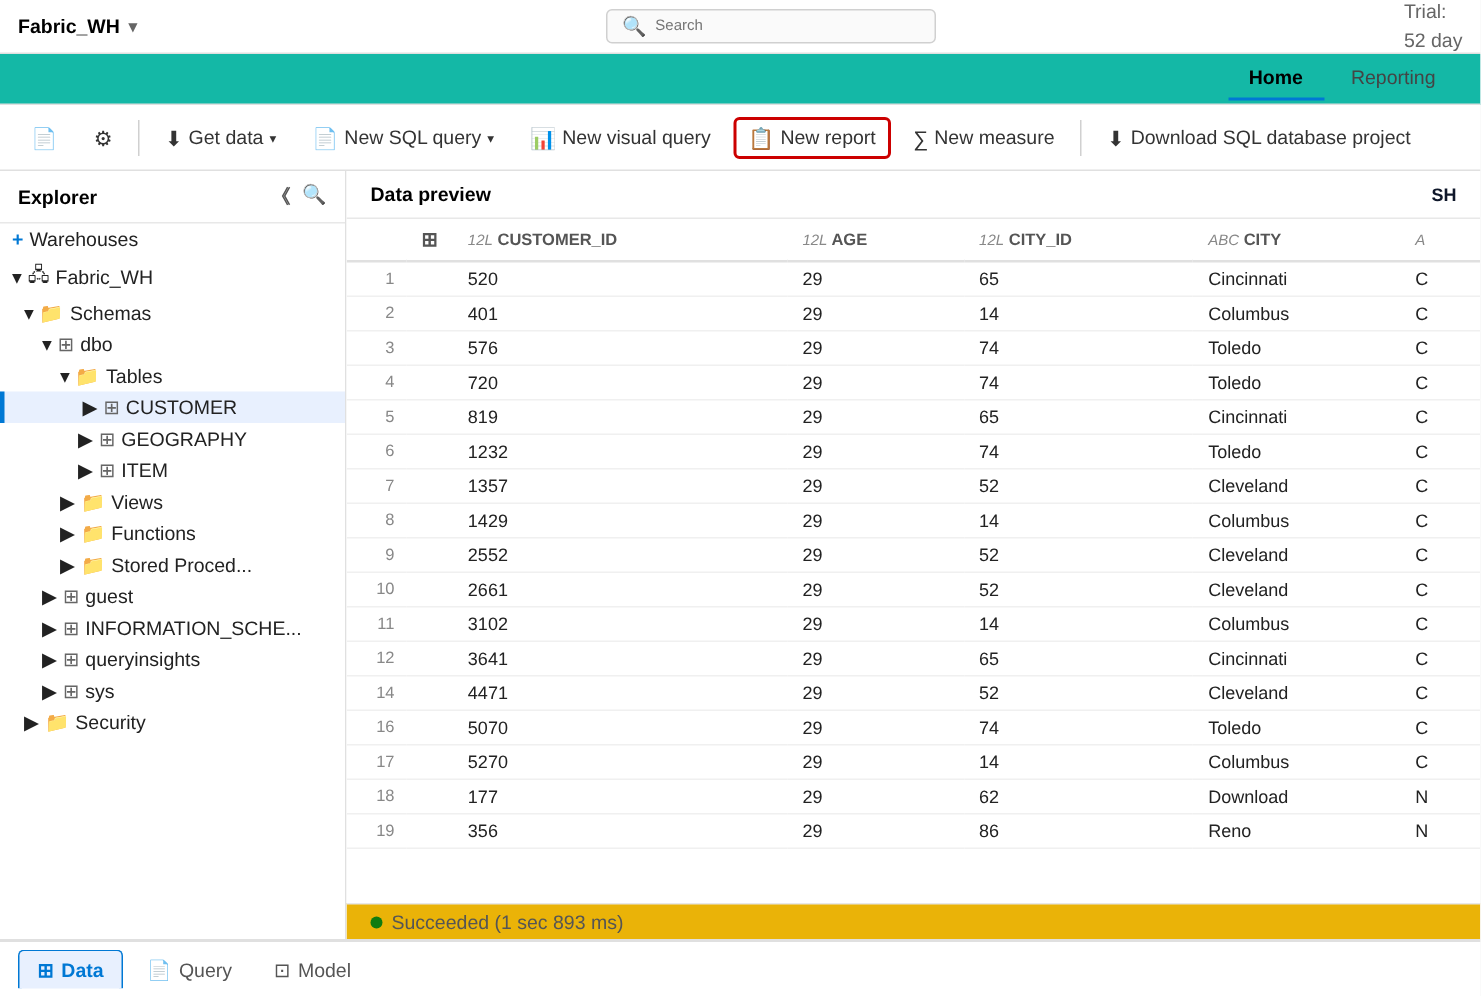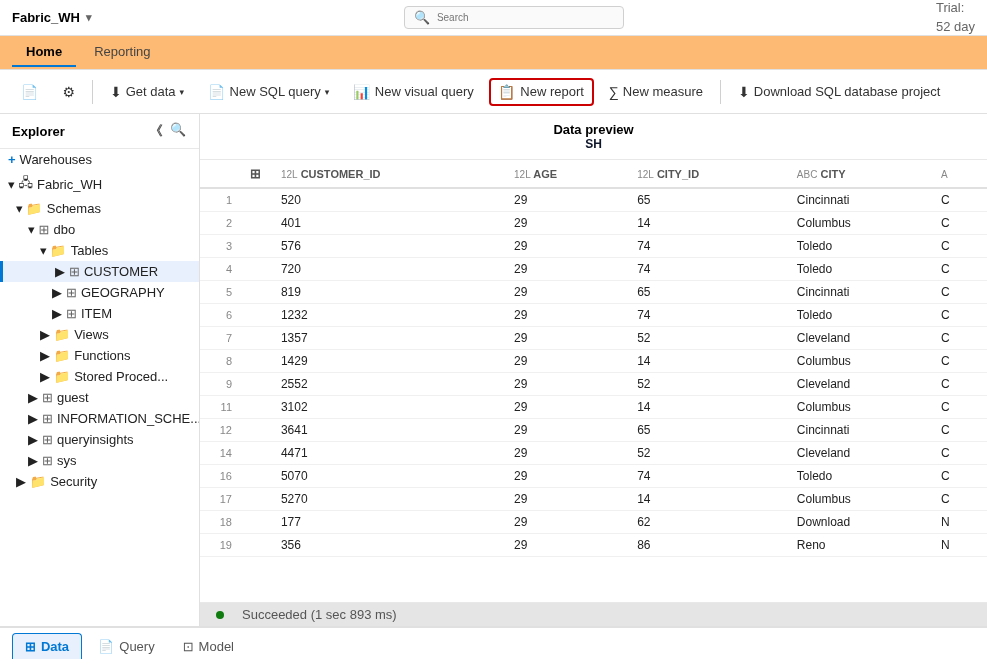--- a/index.html
+++ b/index.html
@@ -14,22 +14,22 @@
     .title-left .chevron { color: #666; font-size: 11px; }
     .search-box {
       display: flex; align-items: center; border: 1px solid #d0d0d0; border-radius: 4px;
       padding: 3px 10px; background: #fafafa; gap: 6px; width: 220px;
     }
     .search-box input { border: none; background: transparent; outline: none; font-size: 10px; width: 170px; }
     .trial-info { font-size: 11px; color: #666; text-align: left; line-height: 1.4; }
 
     
     .tab-bar {
-      display: flex; align-items: center; background: #fdba74; border-bottom: 1px solid #e0e0e0;
-      padding: 0 12px; height: 34px;
+      display: flex; align-items: center; background: #14b8a6; border-bottom: 1px solid #e0e0e0;
+      padding: 0 12px; height: 34px; justify-content: flex-end;
     }
     .tab {
       padding: 6px 14px; cursor: pointer; font-size: 13px; color: #444;
       border-bottom: 2px solid transparent; margin-right: 4px;
     }
     .tab.active { color: #000; font-weight: 600; border-bottom: 2px solid #0078d4; }
 
     
     .toolbar {
       display: flex; align-items: center; background: #fff; border-bottom: 1px solid #e0e0e0;
@@ -43,21 +43,21 @@
     .toolbar-btn.highlighted { border: 2px solid #c00; }
     .toolbar-divider { width: 1px; height: 24px; background: #d0d0d0; margin: 0 2px; }
     .toolbar-icon { font-size: 14px; }
     .chevron-down { font-size: 9px; }
 
     
     .main-content { display: flex; flex: 1; overflow: hidden; }
 
     
     .sidebar {
-      width: 200px; background: #fff; border-right: 1px solid #e0e0e0;
+      width: 231px; background: #fff; border-right: 1px solid #e0e0e0;
       display: flex; flex-direction: column; overflow: hidden;
     }
     .sidebar-header {
       display: flex; align-items: center; justify-content: space-between;
       padding: 8px 12px; font-weight: 600; font-size: 14px; border-bottom: 1px solid #e8e8e8;
     }
     .sidebar-header-icons { display: flex; gap: 8px; color: #555; cursor: pointer; }
     .sidebar-body { overflow-y: auto; flex: 1; }
 
     .sidebar-item {
@@ -72,37 +72,37 @@
     .indent-4 { padding-left: 52px; }
 
     .icon-folder { color: #f0a800; }
     .icon-table { color: #666; }
     .icon-schema { color: #666; }
 
     
     .data-preview { flex: 1; display: flex; flex-direction: column; overflow: hidden; background: #fff; }
     .data-preview-header {
       padding: 8px 16px; font-weight: 600; font-size: 14px; border-bottom: 1px solid #e8e8e8;
-      display: flex; align-items: center; justify-content: space-between; flex-direction: column;
+      display: flex; align-items: center; justify-content: space-between;
     }
     .table-container { flex: 1; overflow: auto; }
     table { border-collapse: collapse; width: 100%; }
     thead th {
       background: #fff; border-bottom: 2px solid #e0e0e0; padding: 6px 10px;
       text-align: left; font-size: 11px; color: #555; font-weight: 600;
       white-space: nowrap; position: sticky; top: 0; z-index: 1;
     }
-    thead th .col-type { font-size: 10px; color: #888; font-weight: normal; }
+    thead th .col-type { font-size: 10px; color: #888; font-weight: normal; font-style: italic; }
     tbody tr { border-bottom: 1px solid #f0f0f0; }
     tbody td { padding: 4px 10px; font-size: 12px; color: #222; }
     .row-num { color: #888; width: 30px; text-align: right; padding-right: 8px; font-size: 11px; }
 
     .status-bar {
       padding: 4px 16px; border-top: 1px solid #e8e8e8; font-size: 11px;
-      color: #555; background: #e5e5e5; display: flex; align-items: center; gap: 18px;
+      color: #555; background: #eab308; display: flex; align-items: center; gap: 6px;
     }
     .status-dot { width: 8px; height: 8px; border-radius: 50%; background: #107c10; }
 
     
     .bottom-tab-bar {
       display: flex; align-items: center; background: #fff; border-top: 2px solid #e0e0e0;
       padding: 0 12px; height: 38px; gap: 4px;
     }
     .bottom-tab {
       display: flex; align-items: center; gap: 5px; padding: 5px 12px; cursor: pointer;
@@ -386,20 +386,29 @@
             <tr>
       <td class="row-num">9</td>
       <td></td>
       <td>2552</td>
       <td>29</td>
       <td>52</td>
       <td>Cleveland</td>
       <td>C</td>
     </tr>
             <tr>
+      <td class="row-num">10</td>
+      <td></td>
+      <td>2661</td>
+      <td>29</td>
+      <td>52</td>
+      <td>Cleveland</td>
+      <td>C</td>
+    </tr>
+            <tr>
       <td class="row-num">11</td>
       <td></td>
       <td>3102</td>
       <td>29</td>
       <td>14</td>
       <td>Columbus</td>
       <td>C</td>
     </tr>
             <tr>
       <td class="row-num">12</td>

